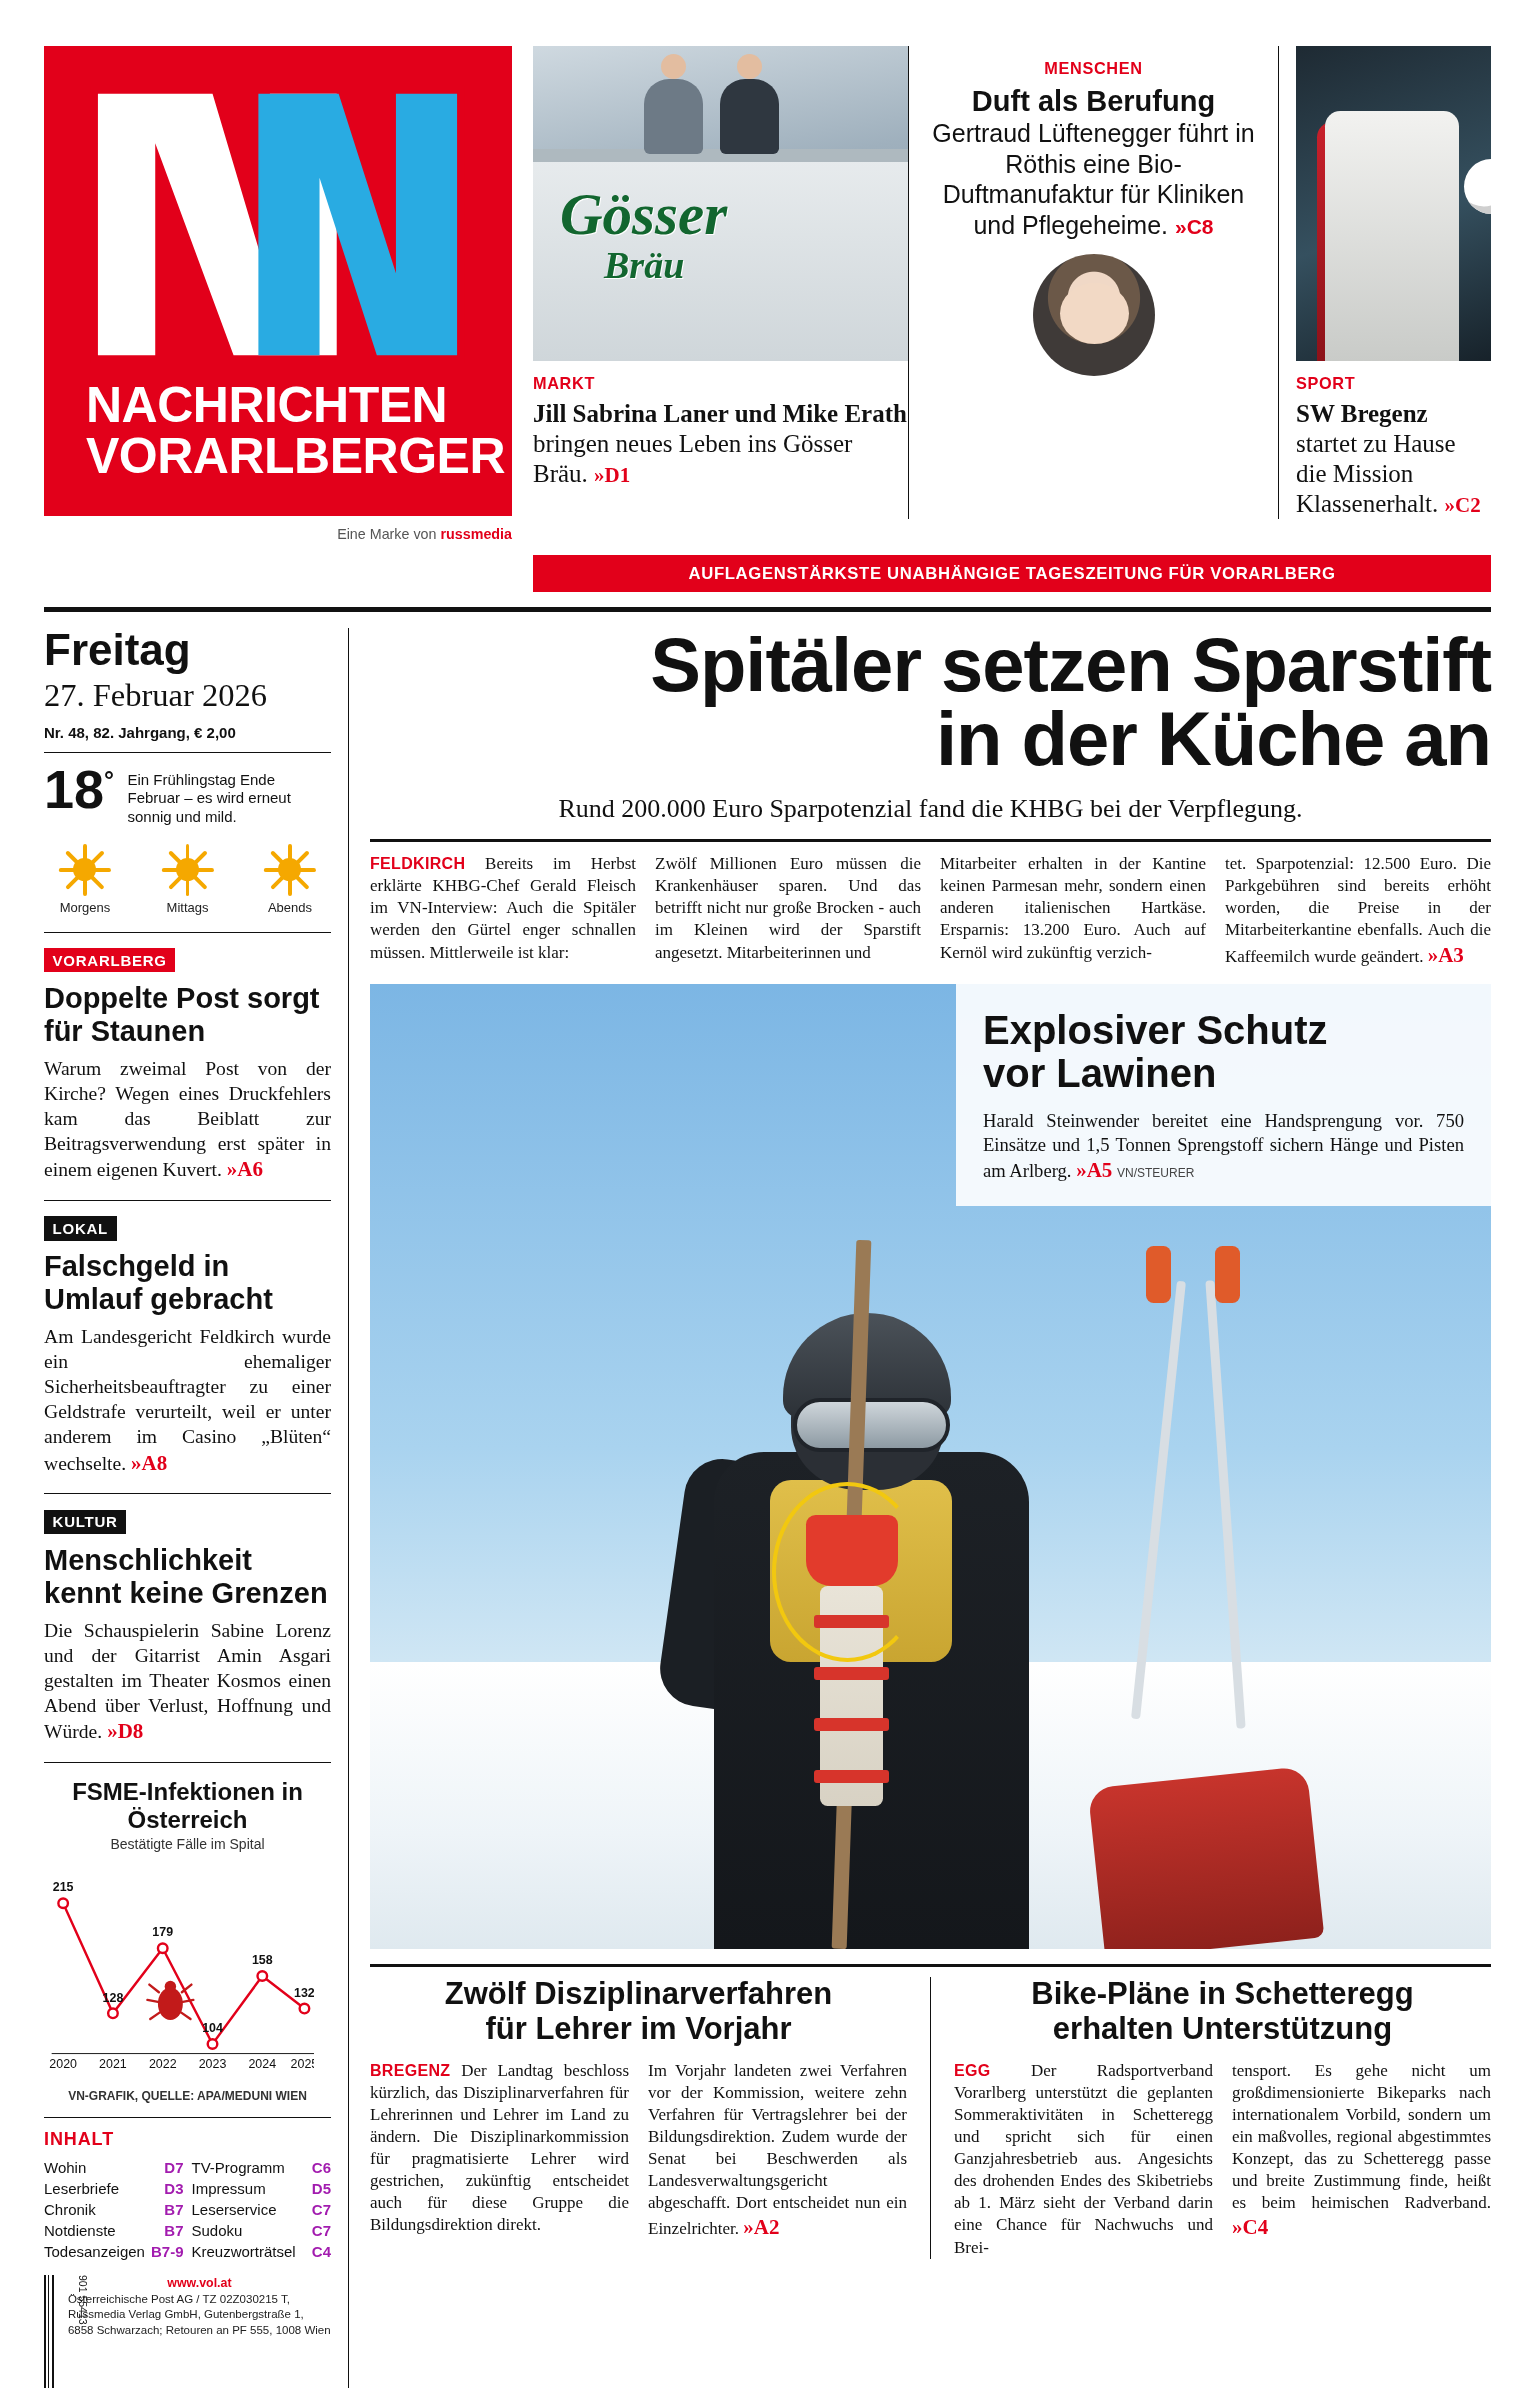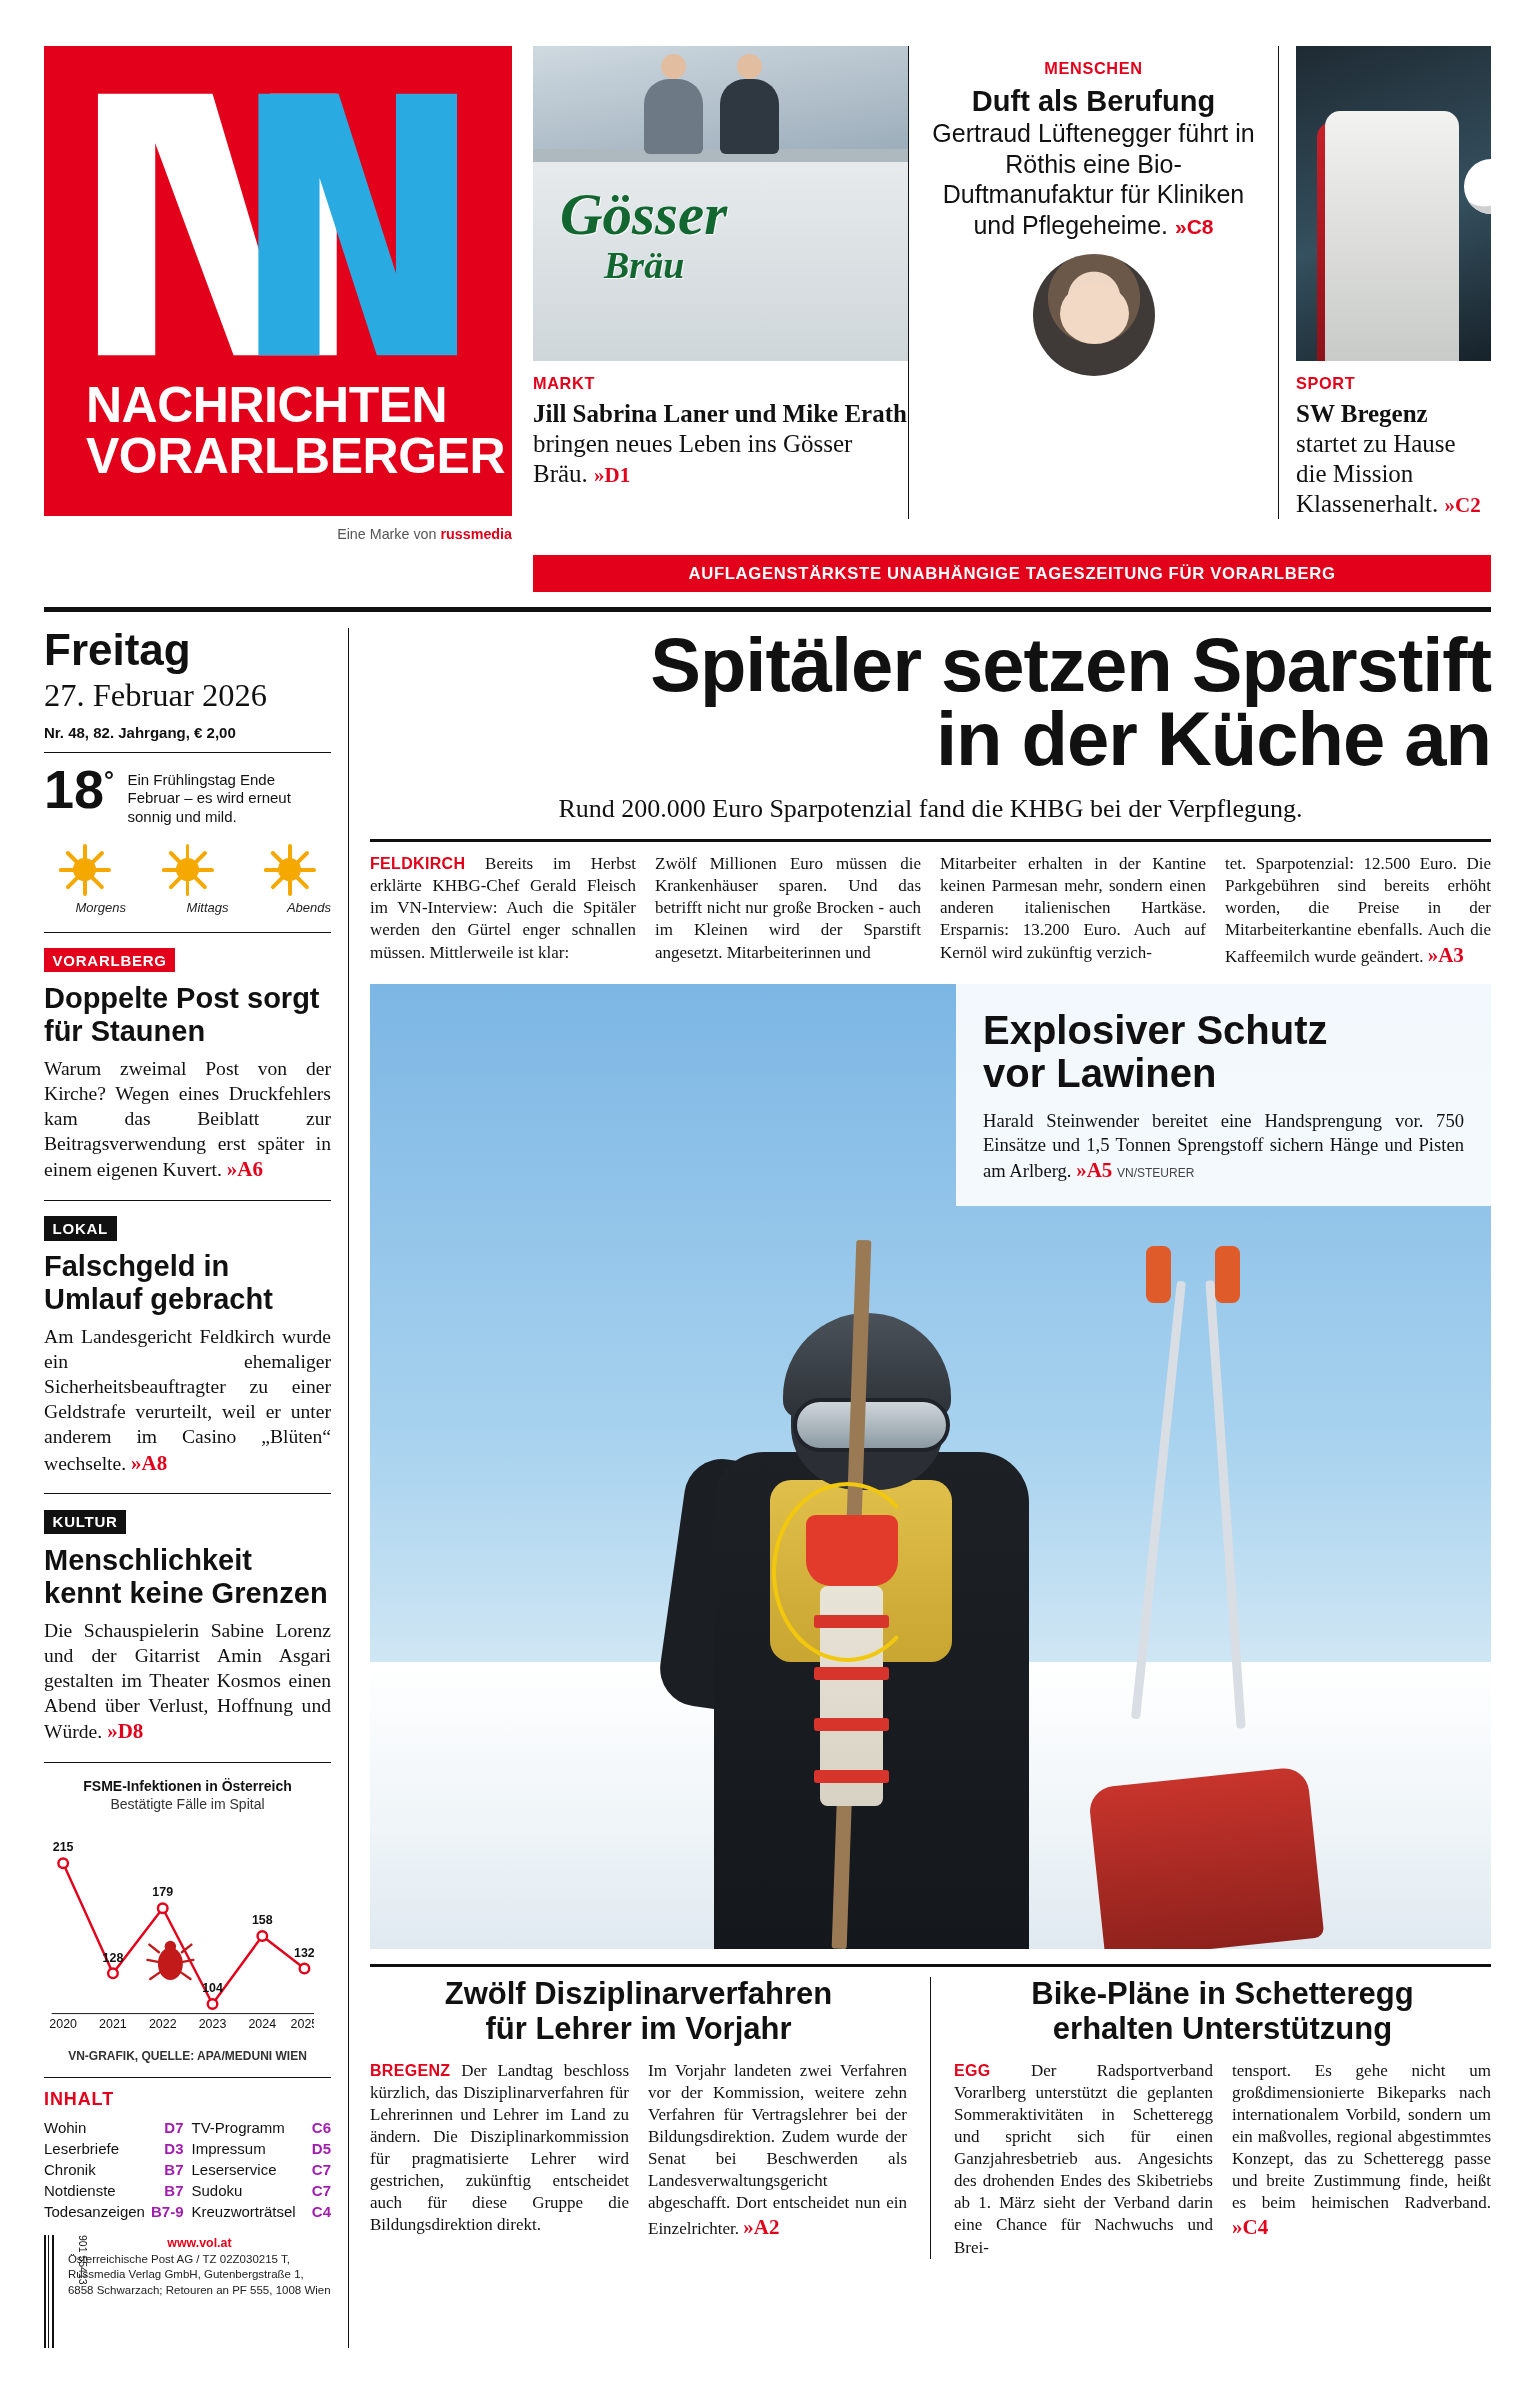--- a/index.html
+++ b/index.html
@@ -71,34 +71,34 @@
   .weekday{font-family:"Liberation Sans",sans-serif;font-weight:bold;font-size:44px;line-height:1;}
   .date{font-family:"Liberation Serif",serif;font-size:32.5px;margin-top:5.7px;}
   .issue{font-family:"Liberation Sans",sans-serif;font-weight:bold;font-size:15px;margin-top:9.6px;}
   .hr-thin{height:1px;background:#111;margin:11.5px 0;}
 
   .weather{display:flex;gap:13.4px;align-items:flex-start;}
   .temp{font-family:"Liberation Sans",sans-serif;font-weight:bold;font-size:54px;line-height:.9;}
   .temp sup{font-size:25px;vertical-align:super;}
   .wtext{font-family:"Liberation Sans",sans-serif;font-size:15px;line-height:1.25;padding-top:5.7px;}
   .suns{display:flex;justify-content:space-between;margin-top:17px;}
-  .sunbox{text-align:right;width:82px;font-style:italic;}
+  .sunbox{text-align:center;width:82px;}
   .sun{width:52px;height:52px;margin:0 auto;position:relative;}
   .sun .core{position:absolute;left:14.3px;top:14.3px;width:23px;height:23px;border-radius:50%;background:#f5a800;}
   .sun i{position:absolute;left:24px;top:0;width:3.8px;height:52px;background:#f5a800;border-radius:1.9px;transform-origin:50% 50%;}
   .sunlab{font-family:"Liberation Sans",sans-serif;font-size:13px;margin-top:3.8px;color:#222;}
 
   .tag{display:inline-block;background:#e2001a;color:#fff;font-family:"Liberation Sans",sans-serif;font-weight:bold;font-size:15px;letter-spacing:.05em;padding:3.8px 8.6px;}
   .tag.dark{background:#111;}
   .lead-head{font-family:"Liberation Sans",sans-serif;font-weight:bold;font-size:29px;line-height:1.14;margin:9.6px 0 7.6px;}
   .lead-body{font-family:"Liberation Serif",serif;font-size:19.6px;line-height:1.28;text-align:justify;}
   .blk{margin-top:15.3px;}
 
   
-  .chart-title{font-family:"Liberation Sans",sans-serif;font-weight:bold;font-size:14px;text-align:center;}
+  .chart-title{font-family:"Liberation Sans",sans-serif;font-weight:bold;font-size:24px;text-align:center;}
   .chart-sub{font-family:"Liberation Sans",sans-serif;font-size:14px;text-align:center;color:#333;margin-top:1.9px;}
   .chart{position:relative;height:220px;margin-top:9.6px;}
   .chart svg{display:block;}
   .chart-src{font-family:"Liberation Sans",sans-serif;font-weight:bold;font-size:12px;text-align:center;color:#333;margin-top:7.6px;}
 
   .inhalt-title{color:#e2001a;font-family:"Liberation Sans",sans-serif;font-weight:bold;font-size:18px;letter-spacing:.05em;}
   .inhalt{display:flex;gap:8px;margin-top:7.6px;font-family:"Liberation Sans",sans-serif;font-size:15px;}
   .inhalt table{border-collapse:collapse;width:50%;}
   .inhalt td{padding:1.9px 0;}
   .inhalt td.p{text-align:right;font-weight:bold;color:#a21caf;}

